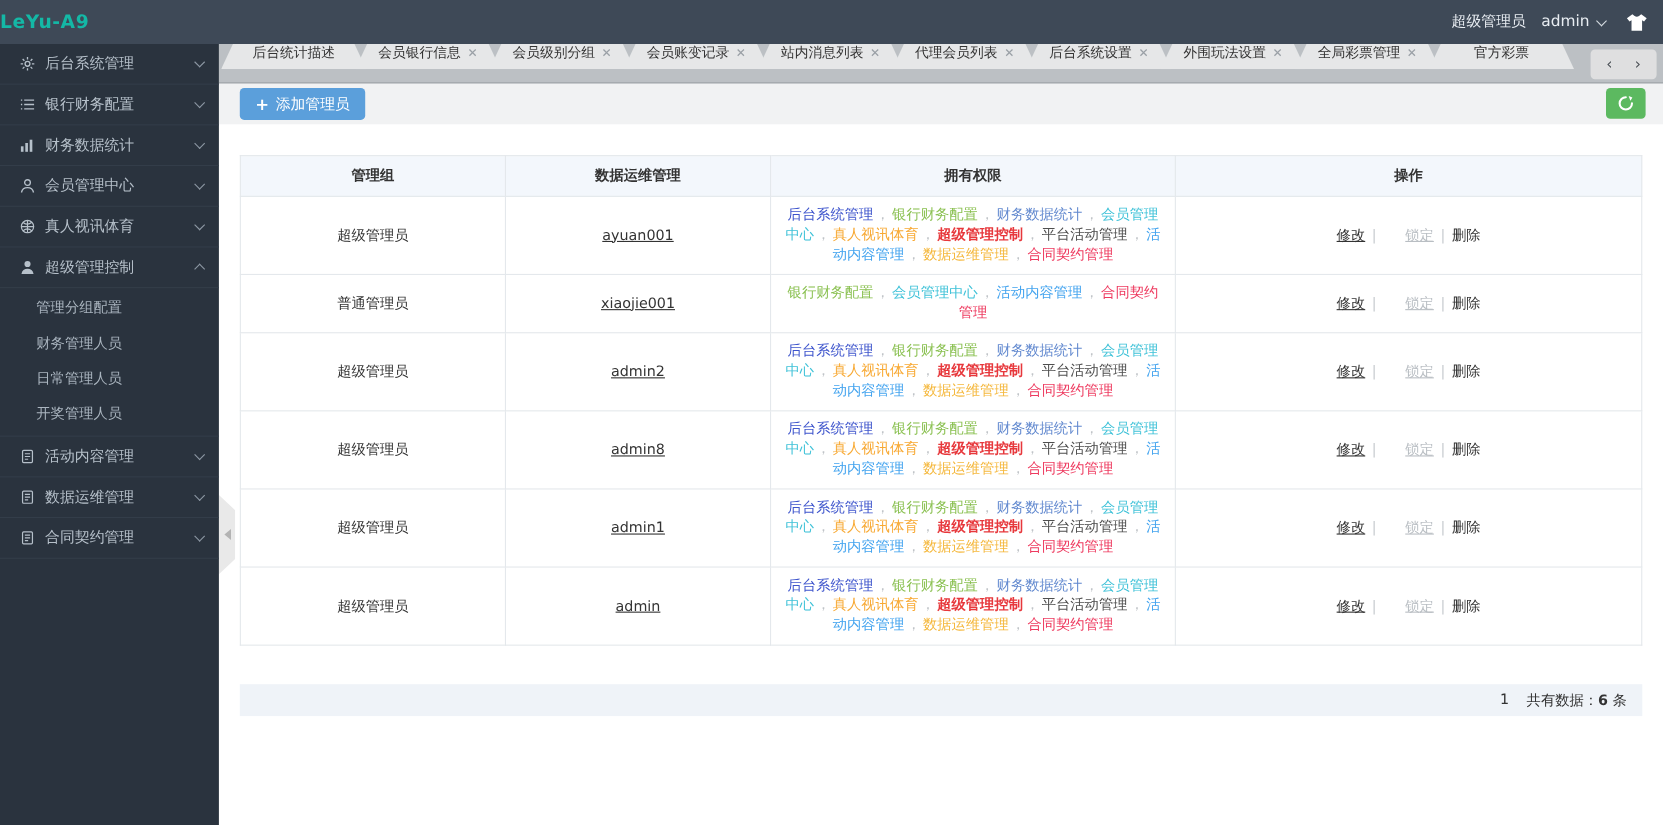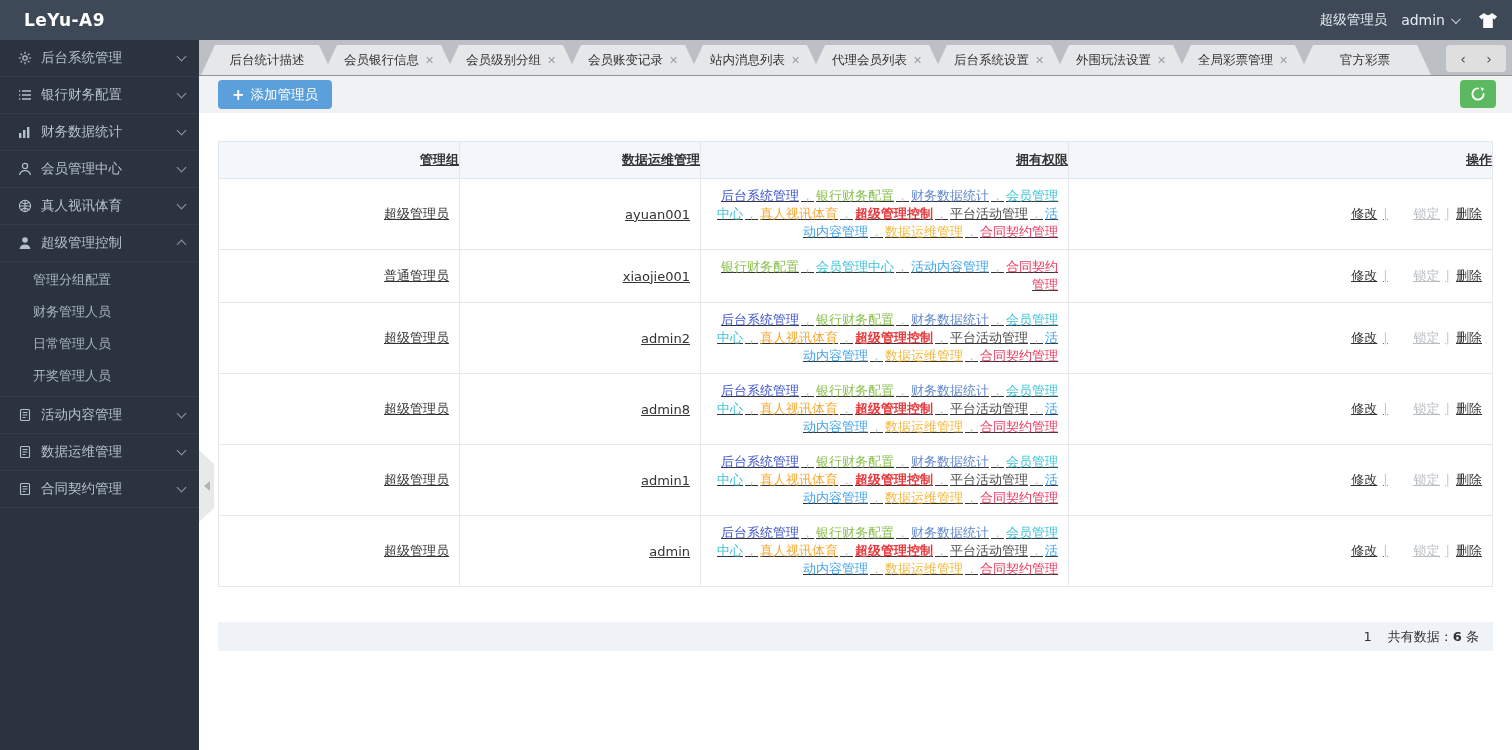--- a/index.html
+++ b/index.html
@@ -1,20 +1,20 @@
 <!DOCTYPE html>
 <html><head>
 <meta charset="utf-8">
 <style>
   * { margin:0; padding:0; box-sizing:border-box; }
   html,body { width:1512px; height:750px; overflow:hidden; font-family:"DejaVu Sans","Liberation Sans",sans-serif; background:#fff; }
 
   
   .header { position:absolute; left:0; top:0; width:1512px; height:40px; background:#3e4957; display:flex; align-items:center; z-index:30; }
-  .logo { color:#ffffff; font-size:17px; font-weight:bold; padding-left:24px; letter-spacing:.5px; }
+  .logo { color:#14b8a6; font-size:17px; font-weight:bold; padding-left:0; letter-spacing:.5px; }
   .header-right { position:absolute; right:14px; top:0; height:40px; display:flex; align-items:center; gap:14px; color:#e8edf2; }
   .role-label { font-size:13.5px; }
   .user-block { display:flex; align-items:center; gap:6px; cursor:pointer; }
   .user-name { font-size:14px; }
   .chev { display:inline-block; width:7px; height:7px; border-right:1.6px solid #d7dde3; border-bottom:1.6px solid #d7dde3; transform:rotate(45deg) translateY(-2px); }
   .shirt-btn { display:flex; align-items:center; cursor:pointer; margin-left:6px; }
 
   
   .sidebar { position:absolute; left:0; top:40px; width:199px; height:710px; background:#2a333e; color:#b6c0ca; z-index:20; }
   .side-item { height:37px; display:flex; align-items:center; padding:0 14px 0 16px; border-bottom:1px solid #333d49; cursor:pointer; font-size:13.5px; }
@@ -28,37 +28,37 @@
 
   
   .collapse-handle { position:absolute; left:199px; top:450px; width:15px; height:72px; background:#e9e9e9; clip-path:polygon(0 0,100% 14px,100% calc(100% - 14px),0 100%); display:flex; align-items:center; justify-content:center; cursor:pointer; z-index:25; }
   .collapse-tri { width:0; height:0; border-top:5px solid transparent; border-bottom:5px solid transparent; border-right:6px solid #b3b3b3; }
 
   
   .main { position:absolute; left:199px; top:40px; width:1313px; height:710px; background:#fff; }
 
   
   .tabstrip { position:relative; height:36px; background:#bcc0c4; border-bottom:1px solid #90959a; overflow:hidden; }
-  .tabs-row { position:absolute; left:2px; bottom:0; display:flex; height:30px; width:1245px; overflow:hidden; }
+  .tabs-row { position:absolute; left:2px; bottom:12px; display:flex; height:30px; width:1245px; overflow:hidden; }
   .tab { flex:none; width:132px; height:30px; margin-left:-10px; background:#e6e7e8; clip-path:polygon(14px 0,calc(100% - 14px) 0,100% 100%,0 100%); display:flex; align-items:center; justify-content:center; gap:6px; font-size:12.5px; color:#333; cursor:pointer; }
   .tab:first-child { margin-left:0; }
   .tab .tab-x { color:#9aa0a6; font-size:11px; cursor:pointer; }
   .tab-nav { position:absolute; right:6px; bottom:3px; height:27px; display:flex; align-items:center; gap:4px; background:#dfе0e1; background:#dfdfe0; border-radius:4px; padding:0 6px; z-index:5; }
   .tab-nav .nav-btn { width:22px; height:22px; display:flex; align-items:center; justify-content:center; color:#4a4f55; font-size:14px; cursor:pointer; }
 
   
   .toolbar-band { height:37px; background:#f1f2f3; position:relative; }
   .add-btn { position:absolute; left:19px; top:4px; height:29px; background:#5b9fdb; color:#fff; border:none; border-radius:4px; font-size:13.5px; padding:0 14px; display:flex; align-items:center; gap:6px; cursor:pointer; font-family:inherit; }
   .add-btn .plus { font-size:15px; font-weight:bold; }
   .refresh-btn { position:absolute; right:16px; top:4px; width:36px; height:28px; background:#5cb960; border:none; border-radius:4px; display:flex; align-items:center; justify-content:center; cursor:pointer; }
 
   
   .table-wrap { position:absolute; left:19px; top:101px; width:1275px; }
   table.grid { width:100%; border-collapse:collapse; table-layout:fixed; }
-  .grid th, .grid td { border:1px solid #e4e8ec; text-align:right; vertical-align:middle;text-decoration:underline; }
+  .grid th, .grid td { border:1px solid #e4e8ec; text-align:center; vertical-align:middle; }
   .grid th { background:#f3f7fc; height:37px; font-size:13px; color:#333; font-weight:bold; }
   .grid td { background:#fff; font-size:13px; color:#333; padding:8px 10px; }
   .cell-perms { line-height:18px; padding:8px 14px; }
   .perm-comma { color:#c0c4c8; margin:0 2px; }
   .uname { color:#333; text-decoration:underline; cursor:pointer; }
   .act-link { color:#333; cursor:pointer; }
   .act-link.u { text-decoration:underline; }
   .act-link.lock { color:#b9bec3; text-decoration:underline;margin-left:20px; }
   .act-sep { color:#c8ccd0; margin:0 6px; }
 

